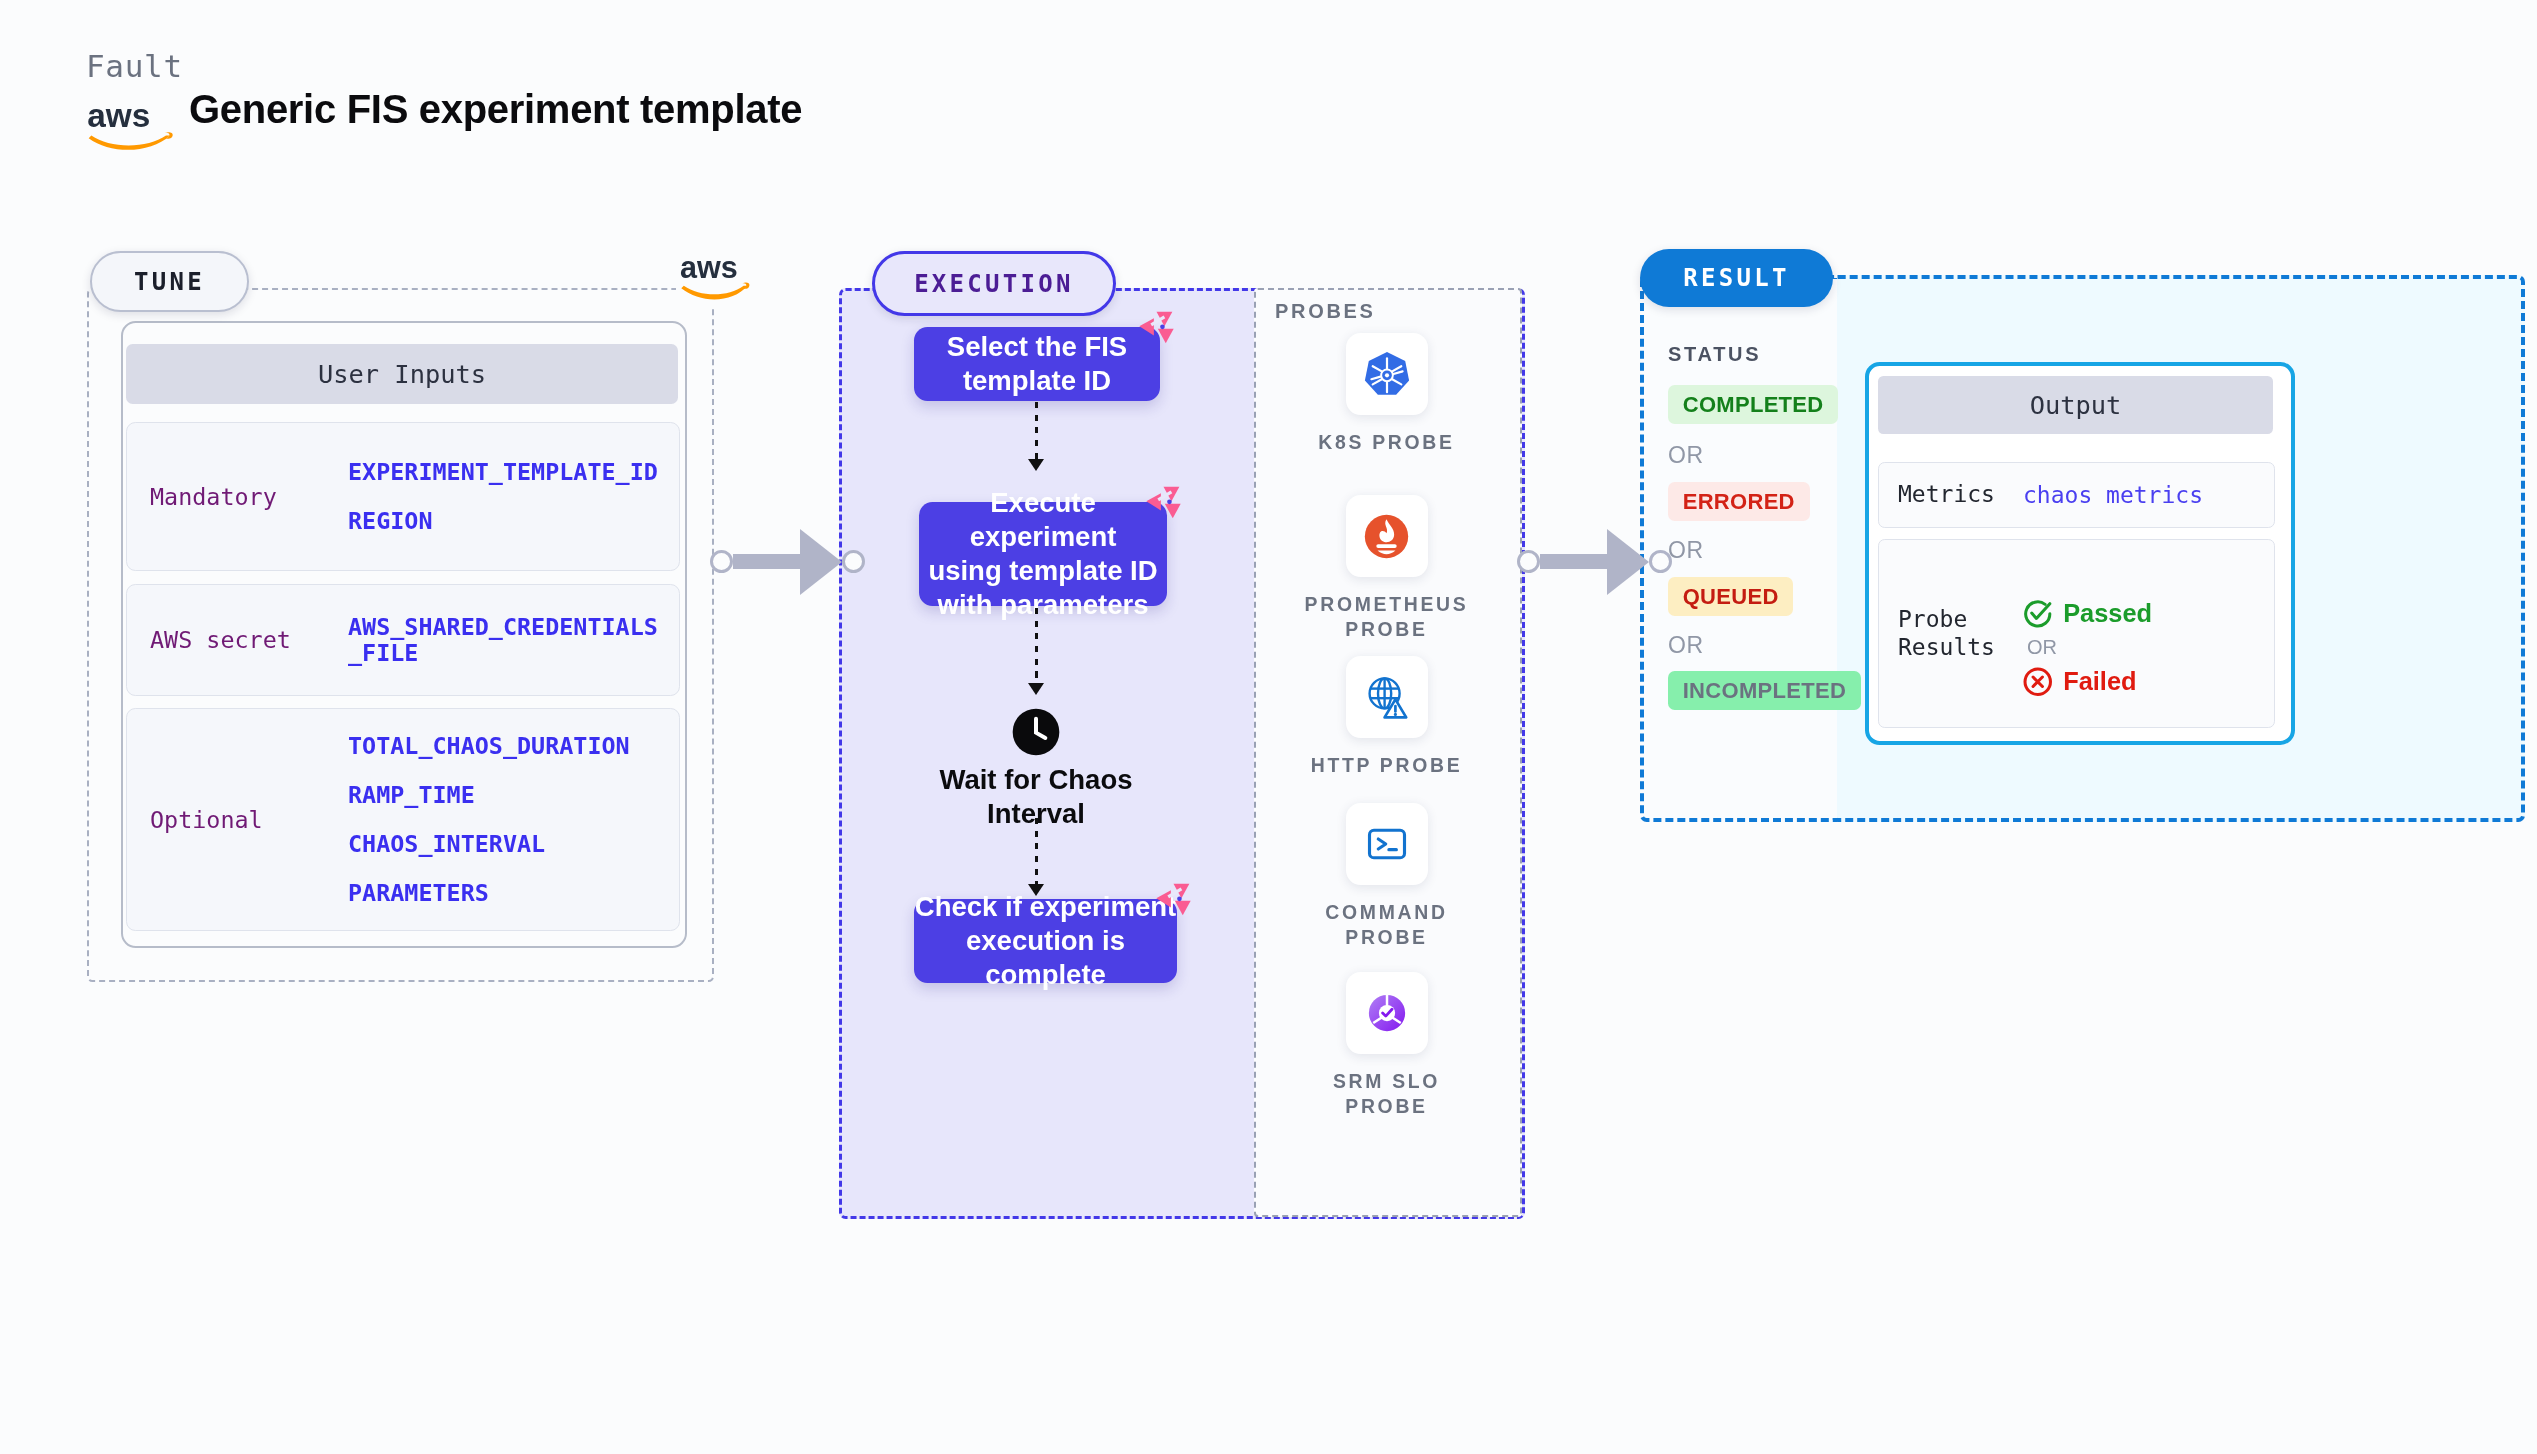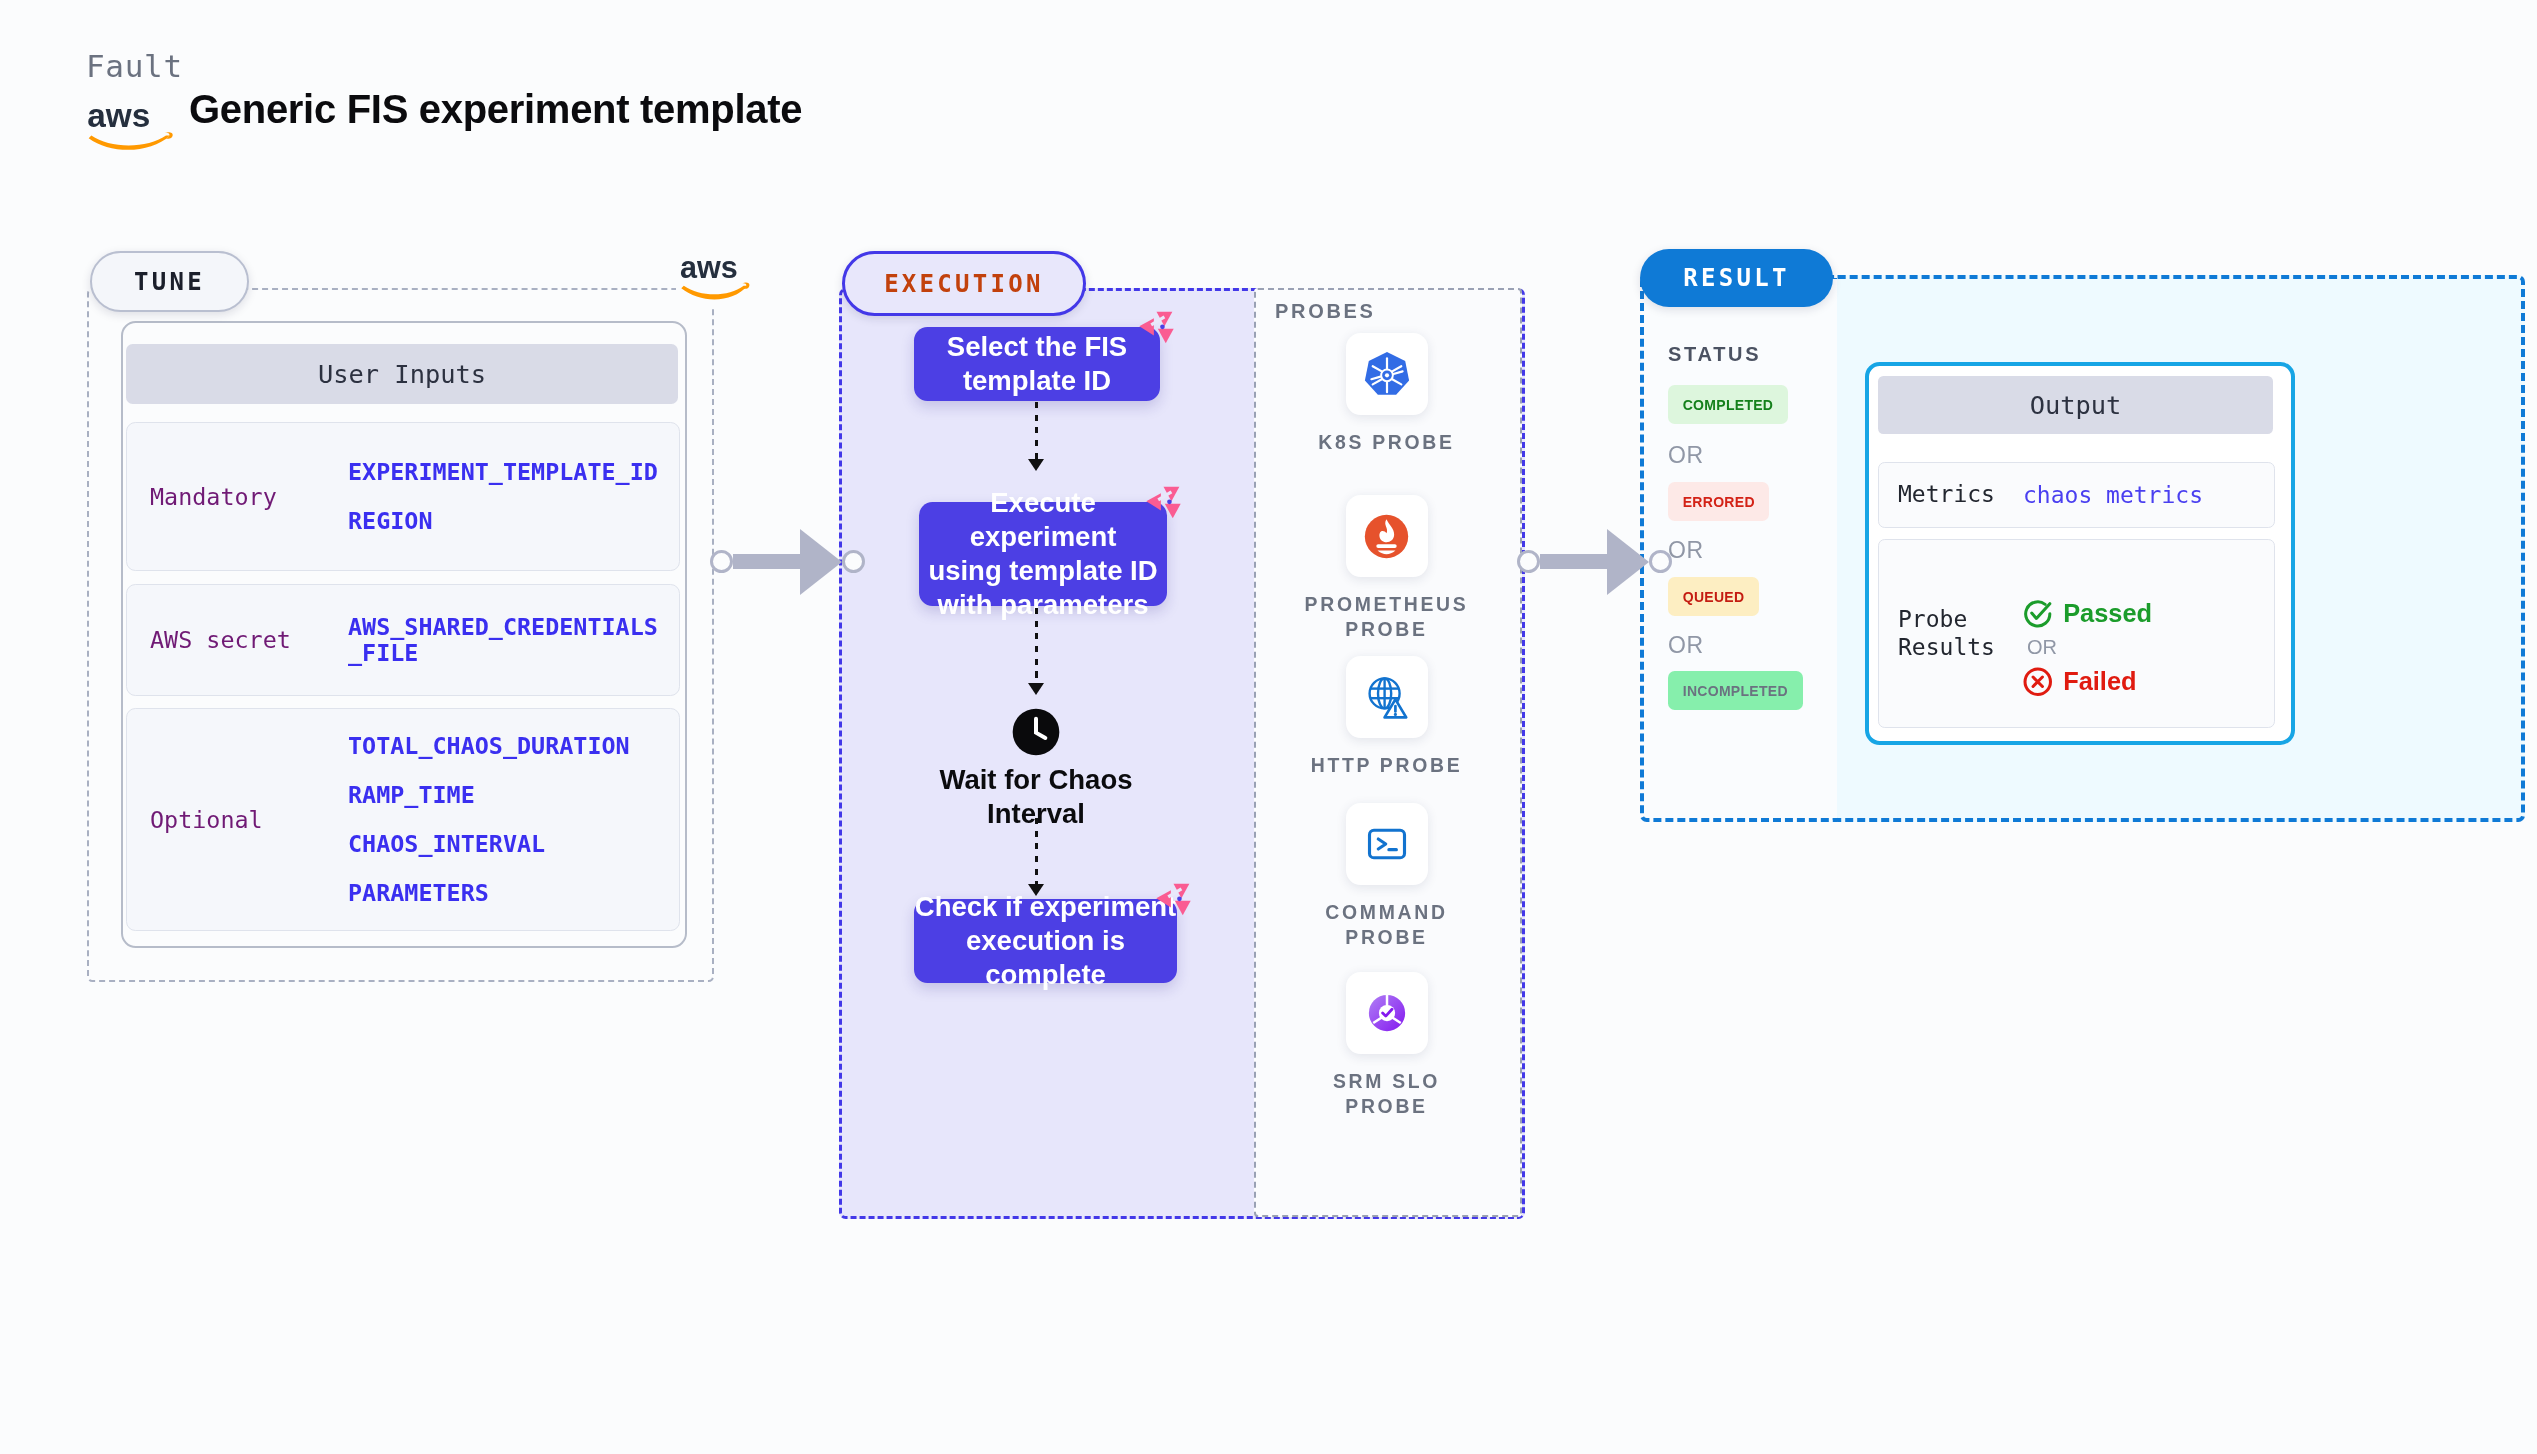--- a/index.html
+++ b/index.html
@@ -93,22 +93,22 @@
   }
   #connector-1{left:710px;top:550px;width:131px;height:23px;}
   #connector-2{left:1517px;top:550px;width:131px;height:23px;}
 
   
   #exec-panel{
     left:839px;top:288px;width:680px;height:925px;
     border:3.3px dashed #4338e8;border-radius:6.7px;background:#e7e6fb;
   }
   #exec-badge{
-    left:842px;top:251px;width:238px;height:59px;
-    background:#e8e7fb;border:3.3px solid #4338e8;color:#c2410c;
+    left:872px;top:251px;width:238px;height:59px;
+    background:#e8e7fb;border:3.3px solid #4338e8;color:#4c1d95;
     font-size:24px;
   }
   #probes-panel{
     left:1254px;top:288px;width:264px;height:925px;
     border:2px dashed #9aa1b4;border-radius:4px;background:#fafbfd;
   }
   #probes-title{
     left:1275px;top:300px;
     font-size:20px;font-weight:bold;color:#6b7280;letter-spacing:2.7px;
   }
@@ -184,21 +184,21 @@
     left:1640px;top:249px;width:193px;height:58px;
     background:#0f7ad6;color:#fff;font-size:24px;
   }
   #status-title{
     left:1668px;top:343px;
     font-size:20px;font-weight:bold;color:#4b5262;letter-spacing:2.7px;
   }
   .status-badge{
     position:absolute;height:39px;
     display:flex;align-items:center;padding:0 14.7px;box-sizing:border-box;
-    border-radius:6.7px;font-size:14px;font-weight:bold;letter-spacing:0.3px;
+    border-radius:6.7px;font-size:22px;font-weight:bold;letter-spacing:0.3px;
   }
   .or-text{
     position:absolute;font-size:23px;color:#9097a6;letter-spacing:0.7px;
   }
   #badge-completed{left:1668px;top:385px;background:#ddf6dd;color:#14801b;}
   #or-1{left:1668px;top:442px;}
   #badge-errored{left:1668px;top:482px;background:#fde9e7;color:#d32216;}
   #or-2{left:1668px;top:537px;}
   #badge-queued{left:1668px;top:577px;background:#fdeec2;color:#c41c11;}
   #or-3{left:1668px;top:632px;}

